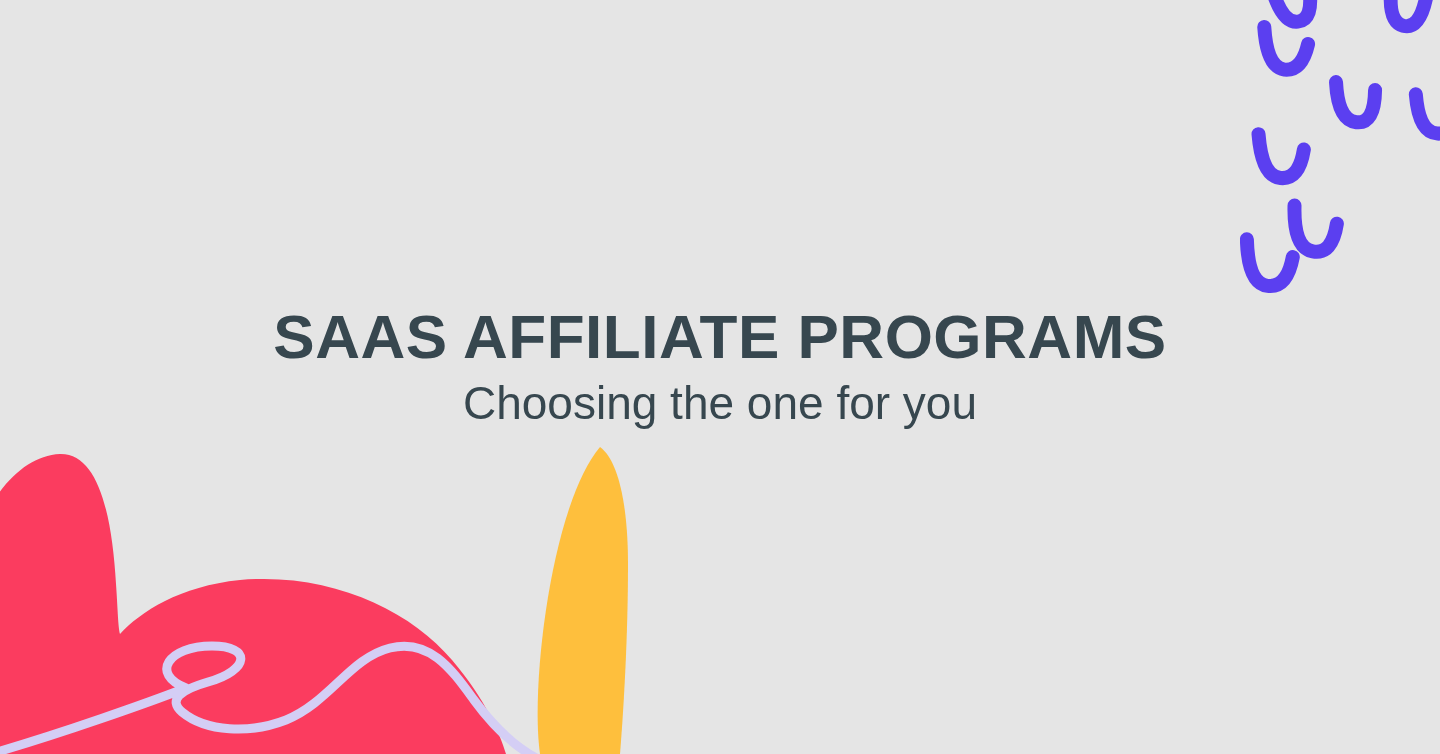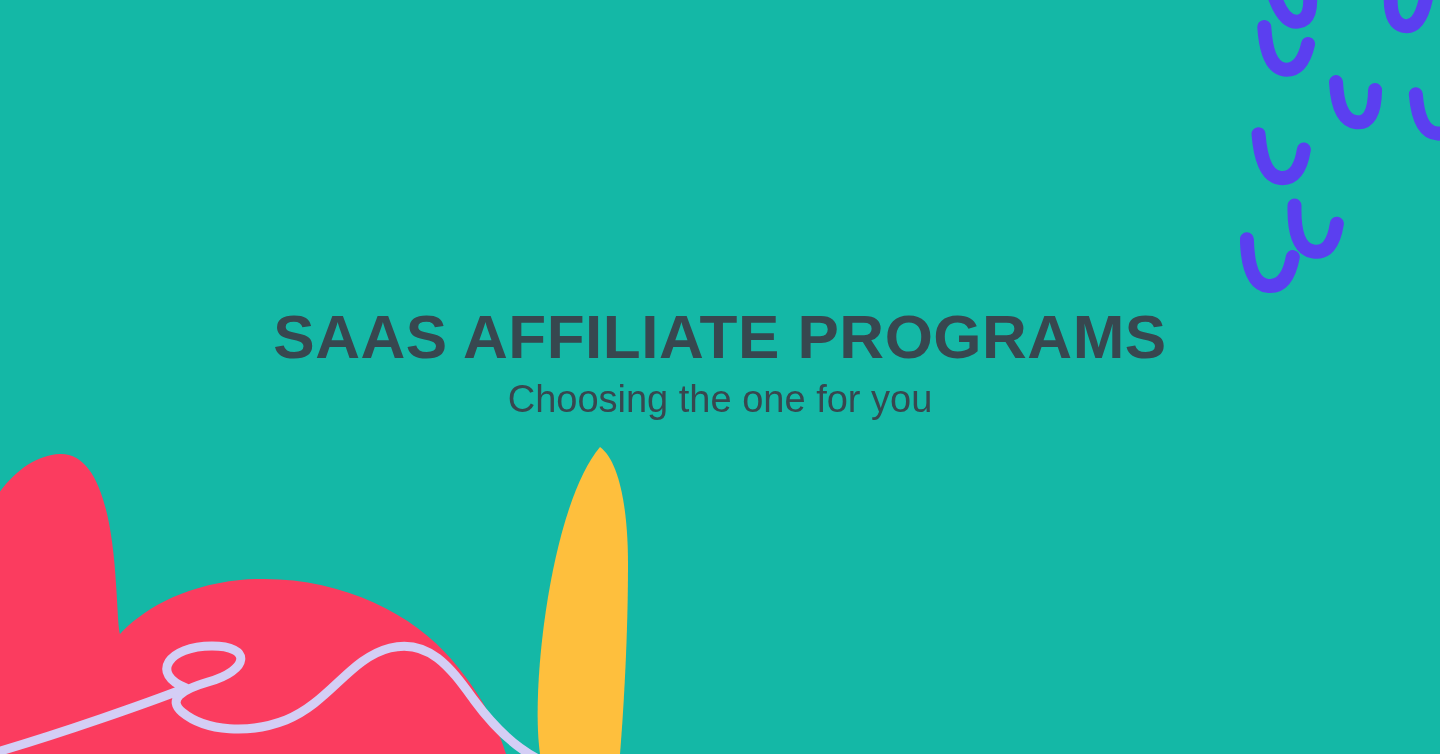--- a/index.html
+++ b/index.html
@@ -5,21 +5,21 @@
   html, body {
     margin: 0;
     padding: 0;
     background: #ffffff;
   }
   #slide {
     position: relative;
     width: 1440px;
     height: 754px;
     overflow: hidden;
-    background: #14b8a6;
+    background: #e5e5e5;
     font-family: "Liberation Sans", sans-serif;
   }
   #decor-top-right,
   #decor-bottom-left {
     position: absolute;
     pointer-events: none;
   }
   #decor-top-right {
     top: 0;
     right: 0;
@@ -45,21 +45,21 @@
     font-size: 62px;
     font-weight: 700;
     letter-spacing: 0.5px;
     line-height: 1.0;
     white-space: nowrap;
   }
   .subhead {
     margin: 0;
     margin-top: 12px;
     color: #37474f;
-    font-size: 38px;
+    font-size: 46px;
     font-weight: 400;
     line-height: 1.0;
     white-space: nowrap;
   }
 </style>
 </head>
 <body>
 
 <div id="slide">
 

